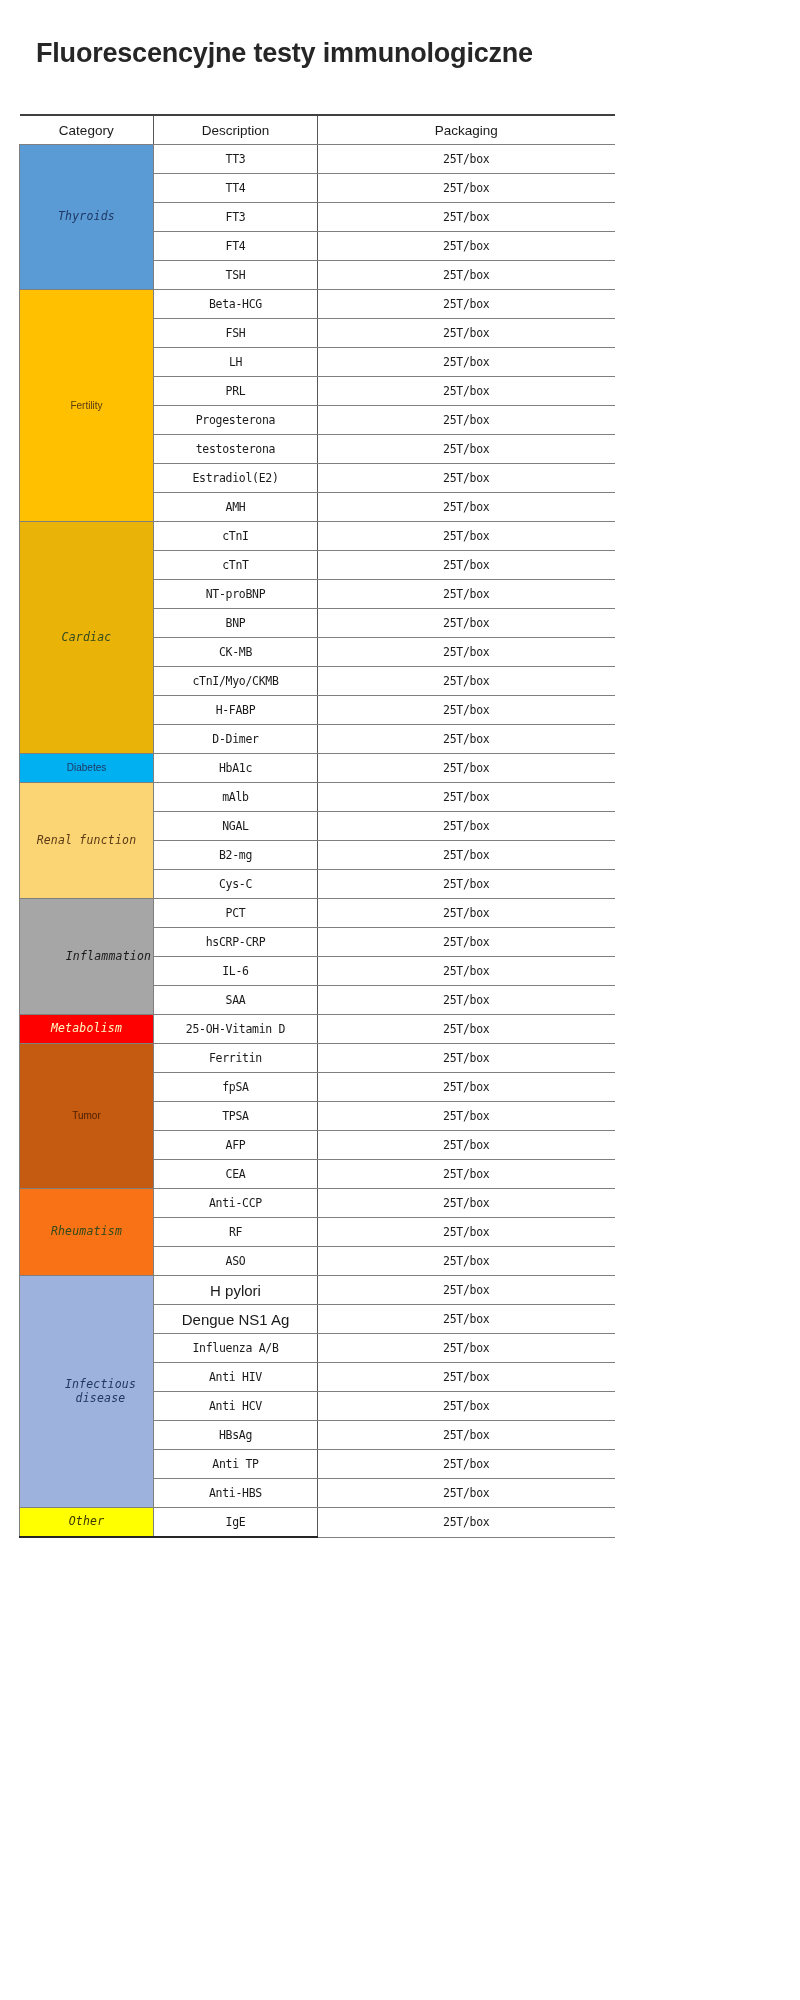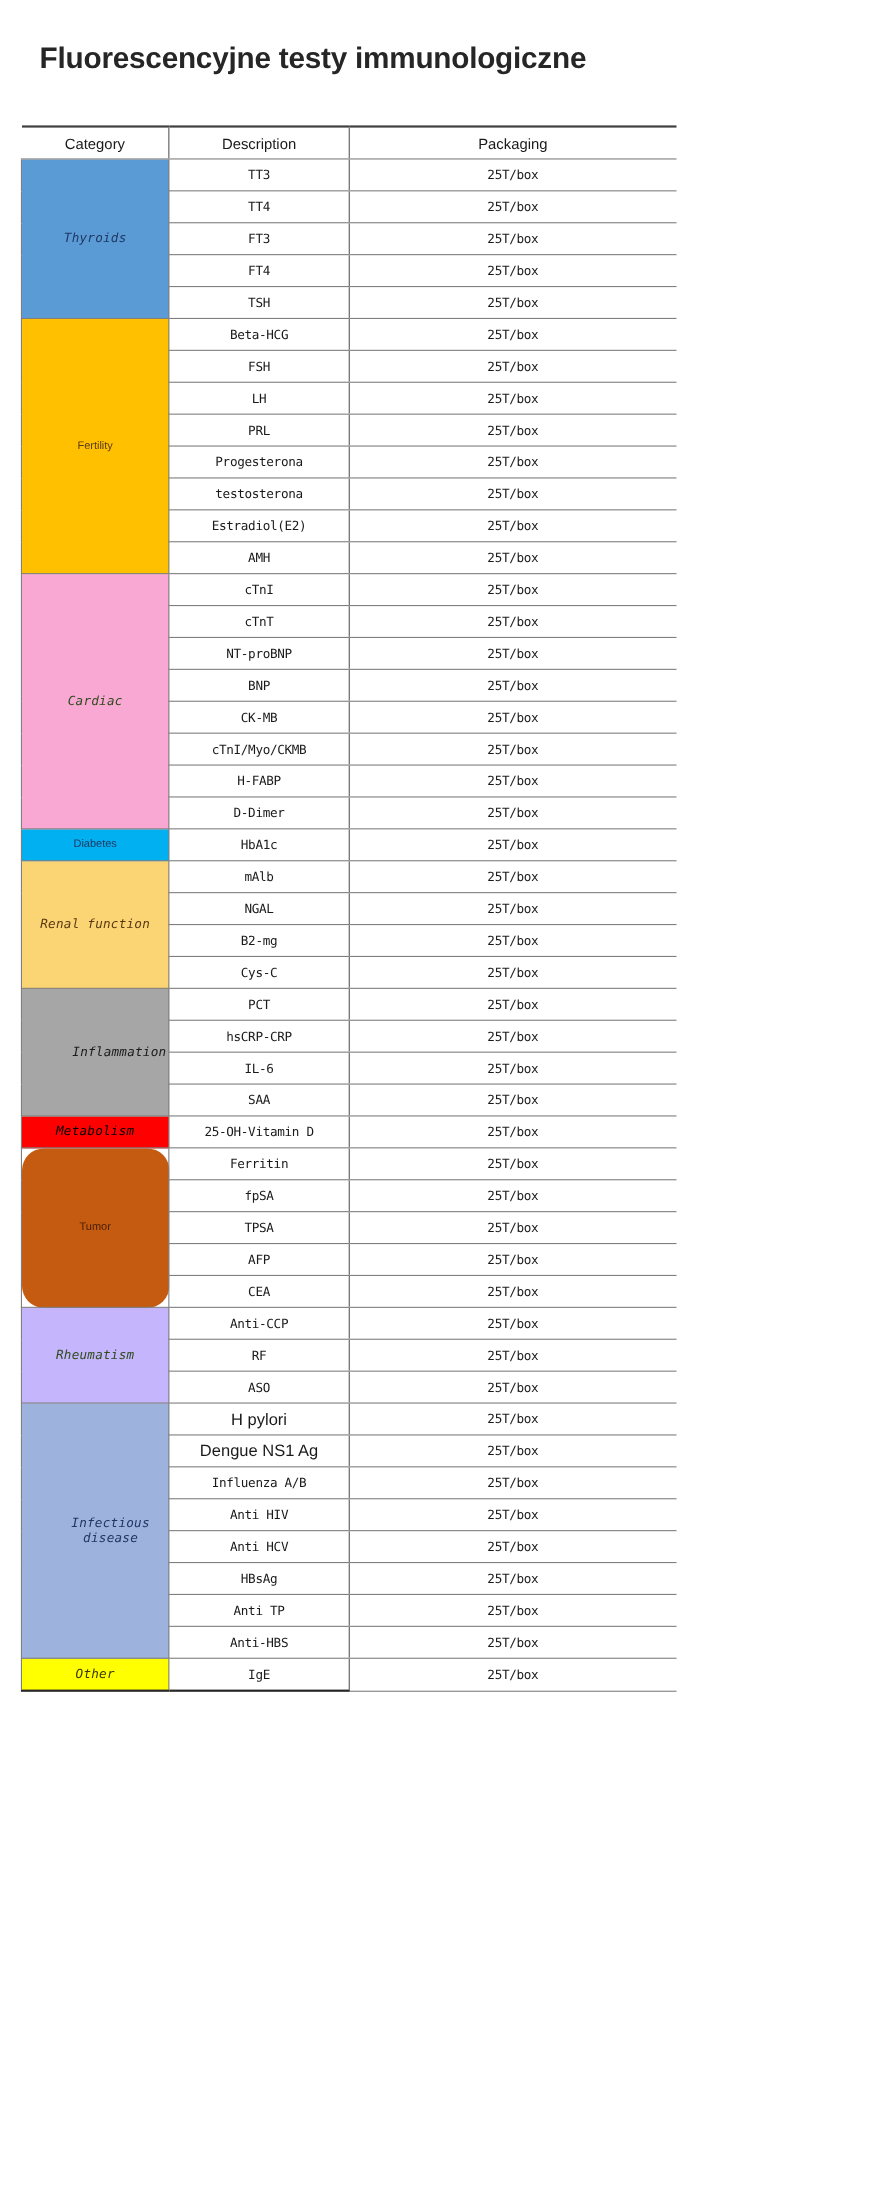--- a/index.html
+++ b/index.html
@@ -196,21 +196,21 @@
           </tr>
           <tr class="data-row">
             <td class="desc">Estradiol(E2)</td>
             <td class="pack">25T/box</td>
           </tr>
           <tr class="data-row">
             <td class="desc">AMH</td>
             <td class="pack">25T/box</td>
           </tr>
           <tr class="data-row">
-            <td class="cat mono" rowspan="8" style="background: #f9a8d4; color: rgb(47, 74, 28);">
+            <td class="cat mono" rowspan="8" style="background: #eab308; color: rgb(47, 74, 28);">
               <span class="catlabel">Cardiac</span>
             </td>
             <td class="desc">cTnI</td>
             <td class="pack">25T/box</td>
           </tr>
           <tr class="data-row">
             <td class="desc">cTnT</td>
             <td class="pack">25T/box</td>
           </tr>
           <tr class="data-row">
@@ -276,28 +276,28 @@
           </tr>
           <tr class="data-row">
             <td class="desc">IL-6</td>
             <td class="pack">25T/box</td>
           </tr>
           <tr class="data-row">
             <td class="desc">SAA</td>
             <td class="pack">25T/box</td>
           </tr>
           <tr class="data-row">
-            <td class="cat mono" rowspan="1" style="background: rgb(255, 0, 0); color: #000000;">
+            <td class="cat mono" rowspan="1" style="background: rgb(255, 0, 0); color: #fef9c3;">
               <span class="catlabel">Metabolism</span>
             </td>
             <td class="desc">25-OH-Vitamin D</td>
             <td class="pack">25T/box</td>
           </tr>
           <tr class="data-row">
-            <td class="cat sans" rowspan="5" style="background: rgb(197, 90, 17); color: rgb(74, 31, 5); border-radius: 20px;">
+            <td class="cat sans" rowspan="5" style="background: rgb(197, 90, 17); color: rgb(74, 31, 5);">
               <span class="catlabel">Tumor</span>
             </td>
             <td class="desc">Ferritin</td>
             <td class="pack">25T/box</td>
           </tr>
           <tr class="data-row">
             <td class="desc">fpSA</td>
             <td class="pack">25T/box</td>
           </tr>
           <tr class="data-row">
@@ -306,21 +306,21 @@
           </tr>
           <tr class="data-row">
             <td class="desc">AFP</td>
             <td class="pack">25T/box</td>
           </tr>
           <tr class="data-row">
             <td class="desc">CEA</td>
             <td class="pack">25T/box</td>
           </tr>
           <tr class="data-row">
-            <td class="cat mono" rowspan="3" style="background: #c4b5fd; color: rgb(47, 74, 28);">
+            <td class="cat mono" rowspan="3" style="background: #f97316; color: rgb(47, 74, 28);">
               <span class="catlabel">Rheumatism</span>
             </td>
             <td class="desc">Anti-CCP</td>
             <td class="pack">25T/box</td>
           </tr>
           <tr class="data-row">
             <td class="desc">RF</td>
             <td class="pack">25T/box</td>
           </tr>
           <tr class="data-row">

